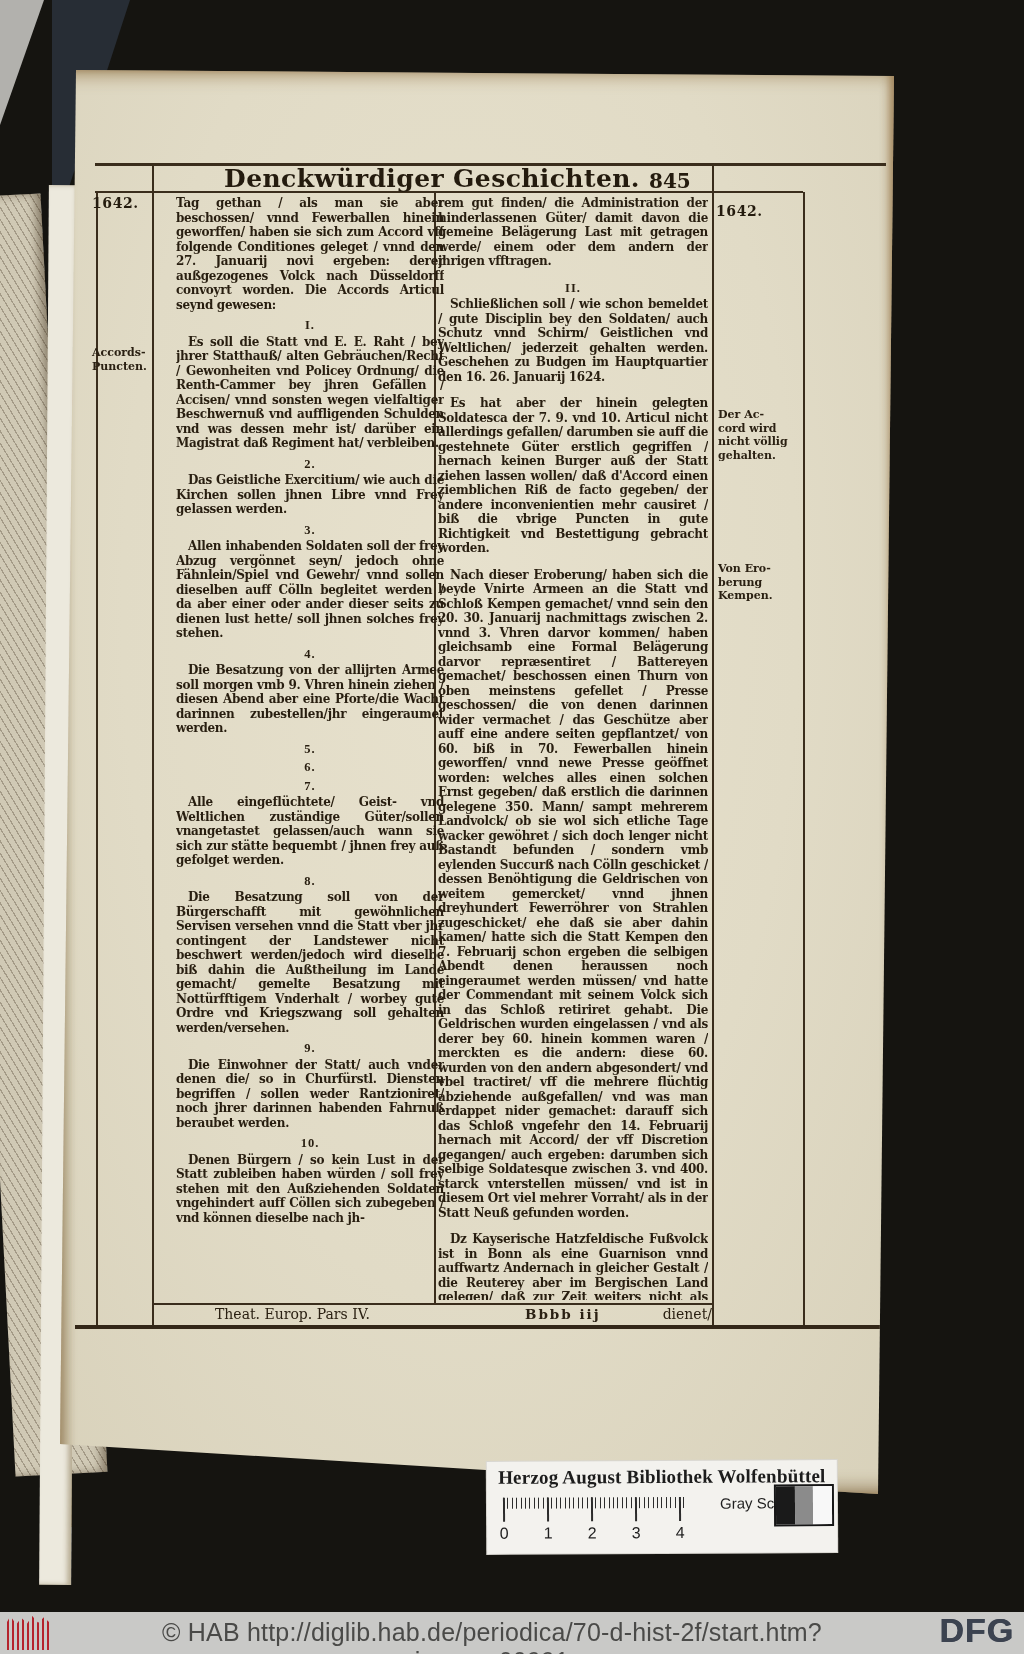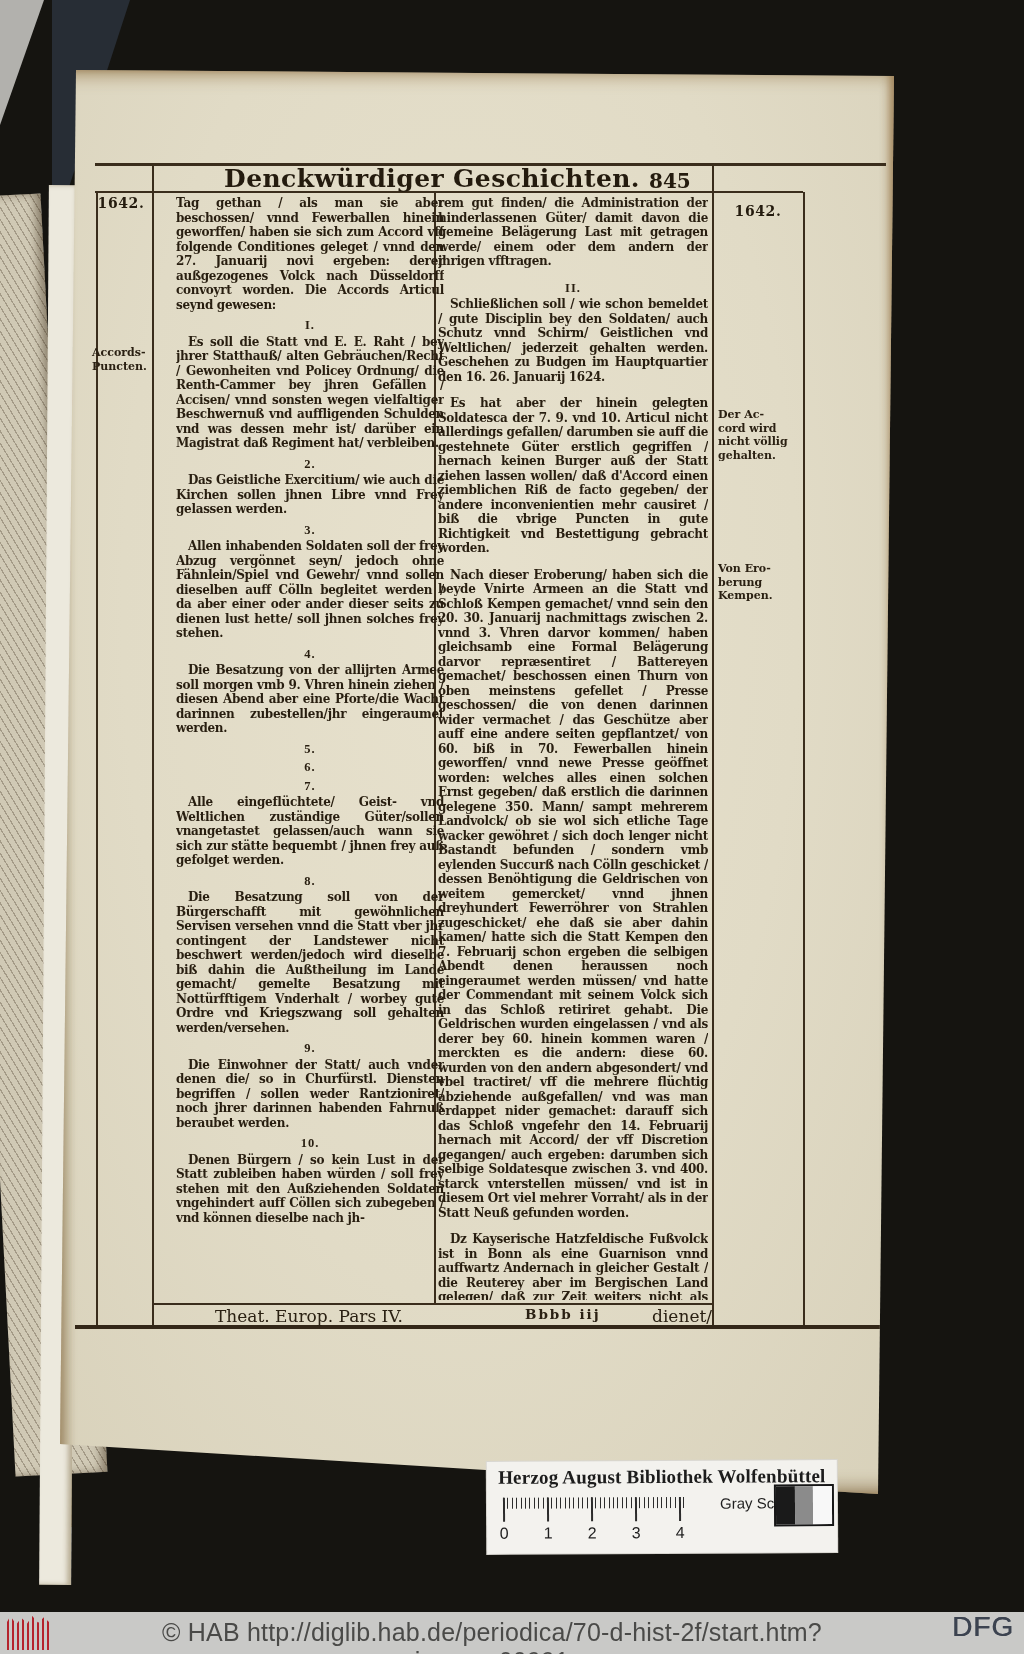--- a/index.html
+++ b/index.html
@@ -29,22 +29,22 @@
   .pg-header{position:absolute;left:92px;top:94px;width:560px;text-align:center;
     font-size:25px;font-weight:bold;letter-spacing:.4px;color:#241b0e;}
   .pg-num{position:absolute;left:589px;top:99px;width:70px;font-size:20px;font-weight:bold;color:#241b0e;}
   .col{position:absolute;top:126px;height:1104px;overflow:hidden;text-align:justify;
     font-size:12px;line-height:14.5px;font-weight:700;letter-spacing:-.3px;color:#281e10;}
   .col .blk{margin:0 0 6px;text-indent:12px;}
   .col .blk.first{text-indent:0;}
   .col .num{text-align:center;font-size:12.5px;margin:4px 0 2px;letter-spacing:1px;font-family:Liberation Serif, serif;}
   .col2 .blk{margin-bottom:12px;}
   .mnote{position:absolute;font-weight:700;font-size:11px;line-height:13.5px;color:#2a2012;}
-  .myear{position:absolute;font-weight:700;font-size:14px;letter-spacing:.6px;color:#241b0e;text-align:center;}
-  .pg-footer-item{position:absolute;top:1236px;font-size:17px;color:#2a2012;}
+  .myear{position:absolute;font-weight:700;font-size:14px;letter-spacing:.6px;color:#241b0e;text-align:left;}
+  .pg-footer-item{position:absolute;top:1236px;font-size:14px;color:#2a2012;}
   .sig{font-weight:700;font-size:13.5px;letter-spacing:2px;}
   .catch{font-weight:400;text-align:right;}
   
   .label-box{position:absolute;left:487px;top:1461px;width:350px;height:92px;background:#f3f2ee;
     transform:rotate(-.3deg);box-shadow:0 0 0 1px #d8d6d0;font-family:"Liberation Sans",sans-serif;}
   .lbl-title{position:absolute;left:0;top:5px;width:100%;text-align:center;
     font-family:"Liberation Serif",serif;font-weight:bold;font-size:19px;color:#1c1c1c;letter-spacing:.2px;}
   .ruler{position:absolute;left:16px;top:36px;width:215px;height:48px;}
   .ruler .mm{position:absolute;left:0;top:0;width:182px;height:11px;
     background:repeating-linear-gradient(to right,#2c2c2c 0 1px,rgba(0,0,0,0) 1px 4.4px);}
@@ -56,21 +56,21 @@
   .patch{flex:1;height:100%;}
   .p-black{background:#1a1a1a;} .p-gray{background:#8b8b8b;} .p-white{background:#f8f8f8;}
   
   .bottom-bar{position:absolute;left:0;top:1612px;width:1024px;height:42px;background:#c9c9c7;
     font-family:"Liberation Sans",sans-serif;}
   .barcode{position:absolute;left:7px;top:4px;width:42px;height:34px;
     background:repeating-linear-gradient(90deg,#b5232c 0 2px,rgba(0,0,0,0) 2px 5px);
     clip-path:polygon(0 18%,8% 0,22% 25%,34% 5%,48% 22%,60% 0,74% 20%,88% 4%,100% 18%,100% 100%,0 100%);}
   .copy-text{position:absolute;left:90px;right:130px;top:6px;text-align:center;
     font-size:25px;color:#4a4a48;letter-spacing:.2px;}
-  .dfg-logo{position:absolute;right:10px;top:-1px;font-size:28px;font-weight:normal;
+  .dfg-logo{position:absolute;right:10px;top:-1px;font-size:34px;font-weight:bold;
     color:#3c4350;letter-spacing:1px;text-shadow:.6px 0 0 #3c4350;}
 </style>
 </head>
 <body>
 
 <div class="stage">
 
   <div class="corner-light"></div>
   <div class="wedge-dark"></div>
   <div class="prev-page"></div>

